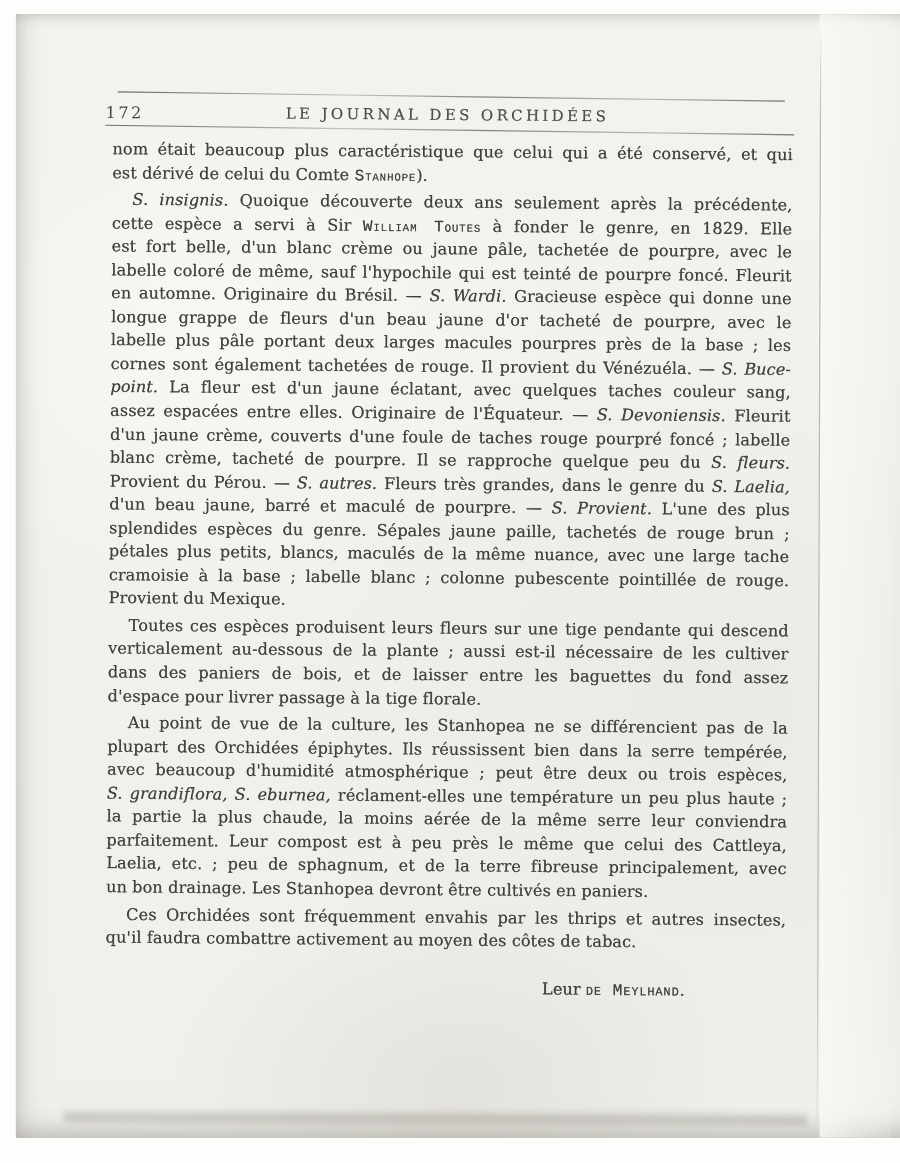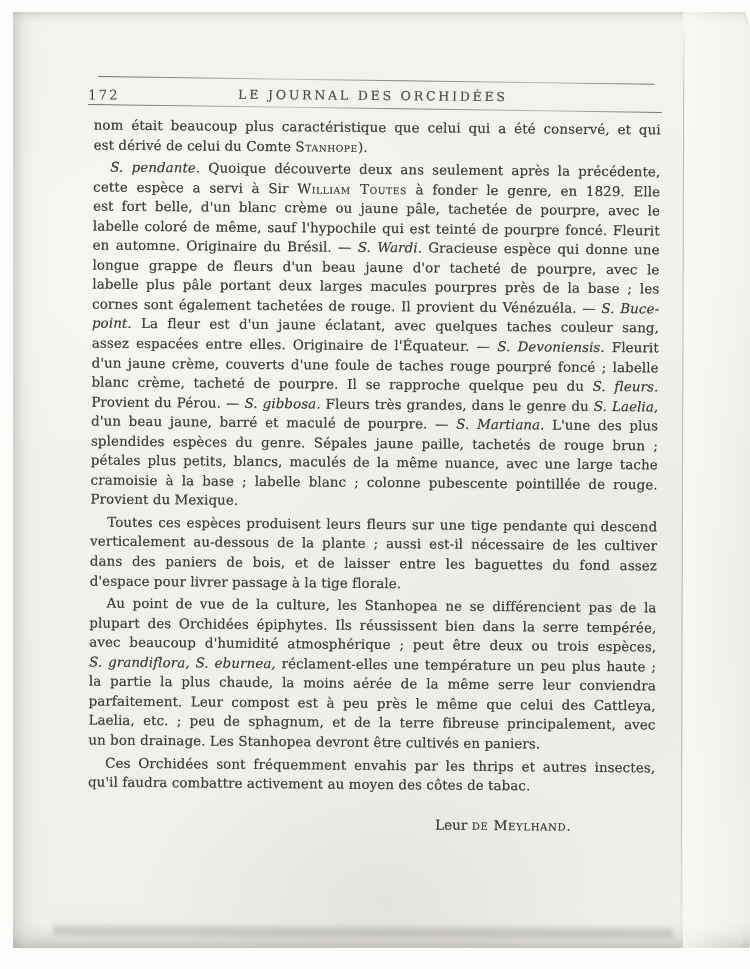--- a/index.html
+++ b/index.html
@@ -12,21 +12,20 @@
     position: relative;
     background: #fdfdfc;
     overflow: hidden;
     font-family: "DejaVu Serif", "Liberation Serif", serif;
   }
   .scan-canvas {
     position: absolute;
     inset: 0;
     background: #fdfdfc;
     overflow: hidden;
-    border-radius: 29px;
   }
   .page {
     position: absolute;
     left: 13px;
     top: 12px;
     width: 745px;
     height: 936px;
     background:
       radial-gradient(ellipse 420px 320px at 22% 28%, rgba(255,255,255,0.45), rgba(255,255,255,0) 70%),
       radial-gradient(ellipse 520px 420px at 78% 62%, rgba(230,228,221,0.55), rgba(230,228,221,0) 75%),
@@ -118,21 +117,21 @@
     height: 19.55px;
     line-height: 19.55px;
     text-align: justify;
     text-align-last: justify;
     white-space: nowrap;
     letter-spacing: 0.1px;
   }
   .line.last { text-align-last: left; white-space: normal; }
   .line.indent { padding-left: 17px; }
   .seg-i { font-style: italic; }
-  .seg-sc { font-variant: small-caps; letter-spacing: 0.7px; }
+  .seg-sc { font-variant: small-caps; letter-spacing: 0.7px; font-family: Liberation Mono, monospace; }
   .signature {
     margin-top: 21px;
     padding-right: 84px;
     text-align: right;
     font-size: 13.6px;
     text-shadow: 0.2px 0.2px 0.35px rgba(66,64,59,0.65);
   }
 </style>
 </head>
 <body>
@@ -152,34 +151,34 @@
         <div class="journal-title">LE JOURNAL DES ORCHIDÉES</div>
       </div>
 
       <div class="page-body">
 
         <div class="para">
             <div class="line"><span>nom était beaucoup plus caractéristique que celui qui a été conservé, et qui</span></div>
             <div class="line last"><span>est dérivé de celui du Comte </span><span class="seg-sc">Stanhope</span><span>).</span></div>
           </div>
           <div class="para">
-            <div class="line indent"><span class="seg-i">S. pendante.</span><span> Quoique découverte deux ans seulement après la précédente,</span></div>
+            <div class="line indent"><span class="seg-i">S. insignis.</span><span> Quoique découverte deux ans seulement après la précédente,</span></div>
             <div class="line"><span>cette espèce a servi à Sir </span><span class="seg-sc">William Toutes</span><span> à fonder le genre, en 1829. Elle</span></div>
             <div class="line"><span>est fort belle, d'un blanc crème ou jaune pâle, tachetée de pourpre, avec le</span></div>
             <div class="line"><span>labelle coloré de même, sauf l'hypochile qui est teinté de pourpre foncé. Fleurit</span></div>
             <div class="line"><span>en automne. Originaire du Brésil. — </span><span class="seg-i">S. Wardi.</span><span> Gracieuse espèce qui donne une</span></div>
             <div class="line"><span>longue grappe de fleurs d'un beau jaune d'or tacheté de pourpre, avec le</span></div>
             <div class="line"><span>labelle plus pâle portant deux larges macules pourpres près de la base ; les</span></div>
             <div class="line"><span>cornes sont également tachetées de rouge. Il provient du Vénézuéla. — </span><span class="seg-i">S. Buce-</span></div>
             <div class="line"><span class="seg-i">point.</span><span> La fleur est d'un jaune éclatant, avec quelques taches couleur sang,</span></div>
             <div class="line"><span>assez espacées entre elles. Originaire de l'Équateur. — </span><span class="seg-i">S. Devoniensis.</span><span> Fleurit</span></div>
             <div class="line"><span>d'un jaune crème, couverts d'une foule de taches rouge pourpré foncé ; labelle</span></div>
             <div class="line"><span>blanc crème, tacheté de pourpre. Il se rapproche quelque peu du </span><span class="seg-i">S. fleurs.</span></div>
-            <div class="line"><span>Provient du Pérou. — </span><span class="seg-i">S. gibbosa.</span><span> Fleurs très grandes, dans le genre du </span><span class="seg-i">S. Laelia,</span></div>
-            <div class="line"><span>d'un beau jaune, barré et maculé de pourpre. — </span><span class="seg-i">S. Martiana.</span><span> L'une des plus</span></div>
+            <div class="line"><span>Provient du Pérou. — </span><span class="seg-i">S. autres.</span><span> Fleurs très grandes, dans le genre du </span><span class="seg-i">S. Laelia,</span></div>
+            <div class="line"><span>d'un beau jaune, barré et maculé de pourpre. — </span><span class="seg-i">S. Provient.</span><span> L'une des plus</span></div>
             <div class="line"><span>splendides espèces du genre. Sépales jaune paille, tachetés de rouge brun ;</span></div>
             <div class="line"><span>pétales plus petits, blancs, maculés de la même nuance, avec une large tache</span></div>
             <div class="line"><span>cramoisie à la base ; labelle blanc ; colonne pubescente pointillée de rouge.</span></div>
             <div class="line last"><span>Provient du Mexique.</span></div>
           </div>
           <div class="para">
             <div class="line indent"><span>Toutes ces espèces produisent leurs fleurs sur une tige pendante qui descend</span></div>
             <div class="line"><span>verticalement au-dessous de la plante ; aussi est-il nécessaire de les cultiver</span></div>
             <div class="line"><span>dans des paniers de bois, et de laisser entre les baguettes du fond assez</span></div>
             <div class="line last"><span>d'espace pour livrer passage à la tige florale.</span></div>

